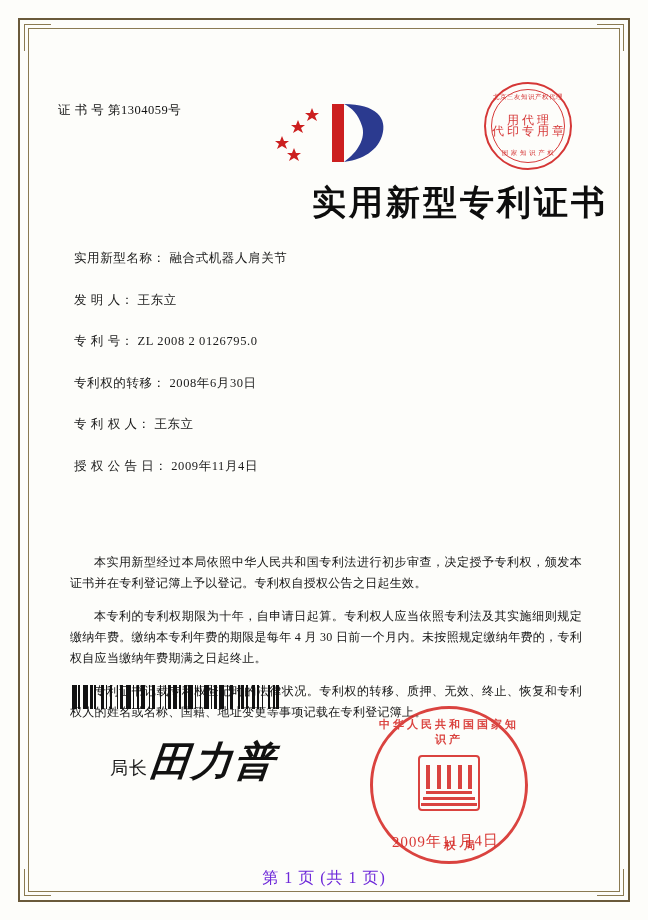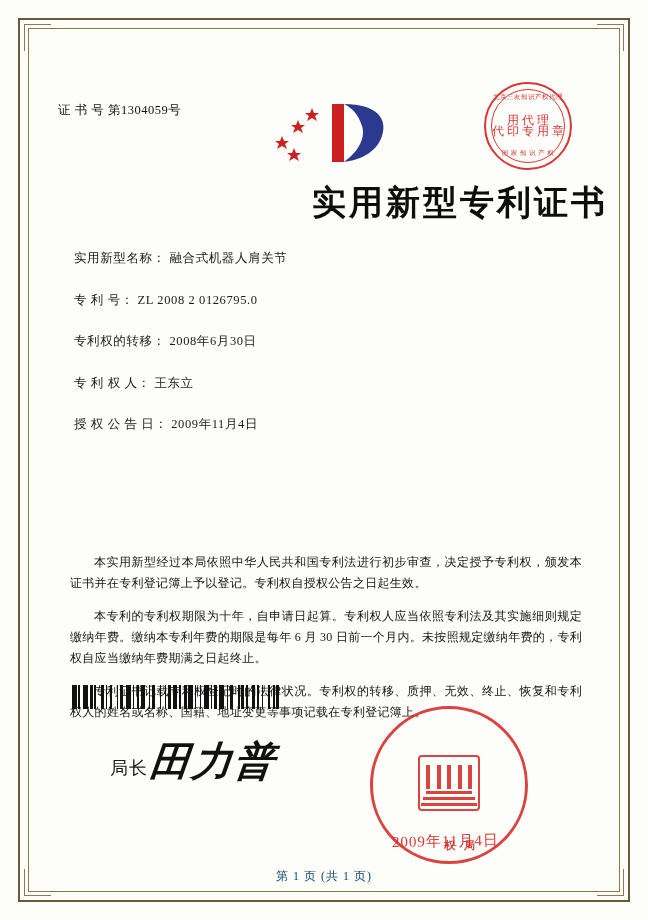--- a/index.html
+++ b/index.html
@@ -280,23 +280,23 @@
     transform: rotate(-1deg);
   }
 
   
   .footer {
     position: absolute;
     left: 0;
     top: 828px;
     width: 568px;
     text-align: center;
-    font-size: 12px;
+    font-size: 16px;
     letter-spacing: 1px;
-    color: #0c4a6e;
+    color: #6d28d9;
   }
 </style>
 </head>
 <body>
 
 <div class="page">
   <div class="frame-outer"></div>
   <div class="frame-inner"></div>
   <div class="corner tl"></div>
   <div class="corner tr"></div>
@@ -336,40 +336,44 @@
     </div>
 
     <div class="doc-title">实用新型专利证书</div>
 
     <div class="fields">
       <div class="field-row">
         <span class="lbl">实用新型名称：</span>
         <span class="val">融合式机器人肩关节</span>
       </div>
       <div class="field-row">
+        <span class="lbl">发  明  人：</span>
+        <span class="val">王东立</span>
+      </div>
+      <div class="field-row">
         <span class="lbl">专  利  号：</span>
         <span class="val">ZL 2008 2 0126795.0</span>
       </div>
       <div class="field-row">
         <span class="lbl">专利权的转移：</span>
         <span class="val">2008年6月30日</span>
       </div>
       <div class="field-row">
         <span class="lbl">专 利 权 人：</span>
         <span class="val">王东立</span>
       </div>
       <div class="field-row">
         <span class="lbl">授 权 公 告 日：</span>
         <span class="val">2009年11月4日</span>
       </div>
     </div>
 
     <div class="paras">
       <p class="para">本实用新型经过本局依照中华人民共和国专利法进行初步审查，决定授予专利权，颁发本证书并在专利登记簿上予以登记。专利权自授权公告之日起生效。</p>
-      <p class="para">本专利的专利权期限为十年，自申请日起算。专利权人应当依照专利法及其实施细则规定缴纳年费。缴纳本专利年费的期限是每年 6 月 30 日前一个月内。未按照规定缴纳年费的，专利权自应当缴纳年费期满之日起终止。</p>
+      <p class="para">本专利的专利权期限为十年，自申请日起算。专利权人应当依照专利法及其实施细则规定缴纳年费。缴纳本专利年费的期限是每年 4 月 30 日前一个月内。未按照规定缴纳年费的，专利权自应当缴纳年费期满之日起终止。</p>
       <p class="para">专利证书记载专利权登记时的法律状况。专利权的转移、质押、无效、终止、恢复和专利权人的姓名或名称、国籍、地址变更等事项记载在专利登记簿上。</p>
     </div>
 
     <div class="barcode">
         <i style="width:4.800000000000001px;background:#111"></i>
         <i style="width:1.6px;background:transparent"></i>
         <i style="width:1.6px;background:#111"></i>
         <i style="width:3.2px;background:transparent"></i>
         <i style="width:4.800000000000001px;background:#111"></i>
         <i style="width:1.6px;background:transparent"></i>
@@ -446,20 +450,21 @@
         <i style="width:1.6px;background:#111"></i>
         <i style="width:1.6px;background:transparent"></i>
         <i style="width:3.2px;background:#111"></i>
         <i style="width:4.800000000000001px;background:transparent"></i>
       </div>
 
     <div class="sig-label">局长</div>
     <div class="sig-name">田力普</div>
 
     <div class="stamp-main">
+      <div class="sm-text-top">中华人民共和国国家知识产</div>
       <div class="sm-emblem">
         <div class="cols">
           <b></b>
             <b></b>
             <b></b>
             <b></b>
             <b></b>
         </div>
       </div>
       <div class="sm-text-bottom">权 局</div>

